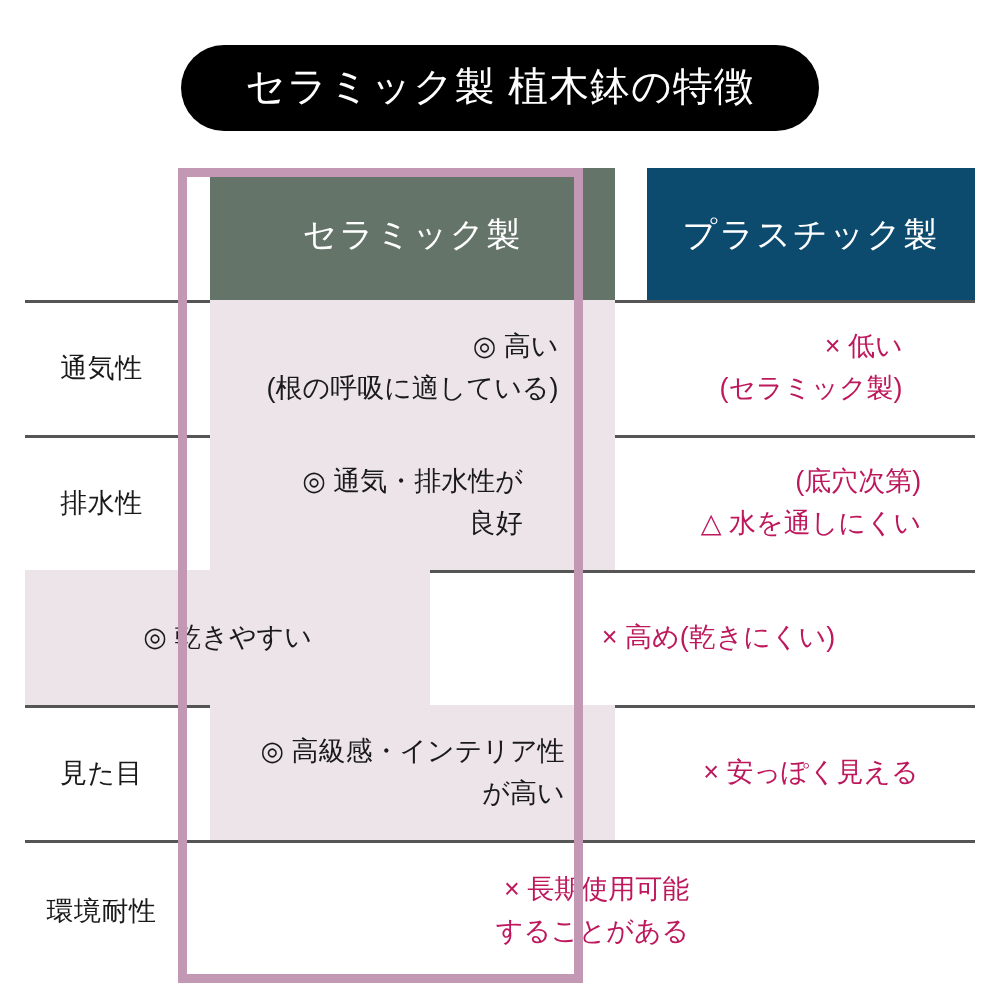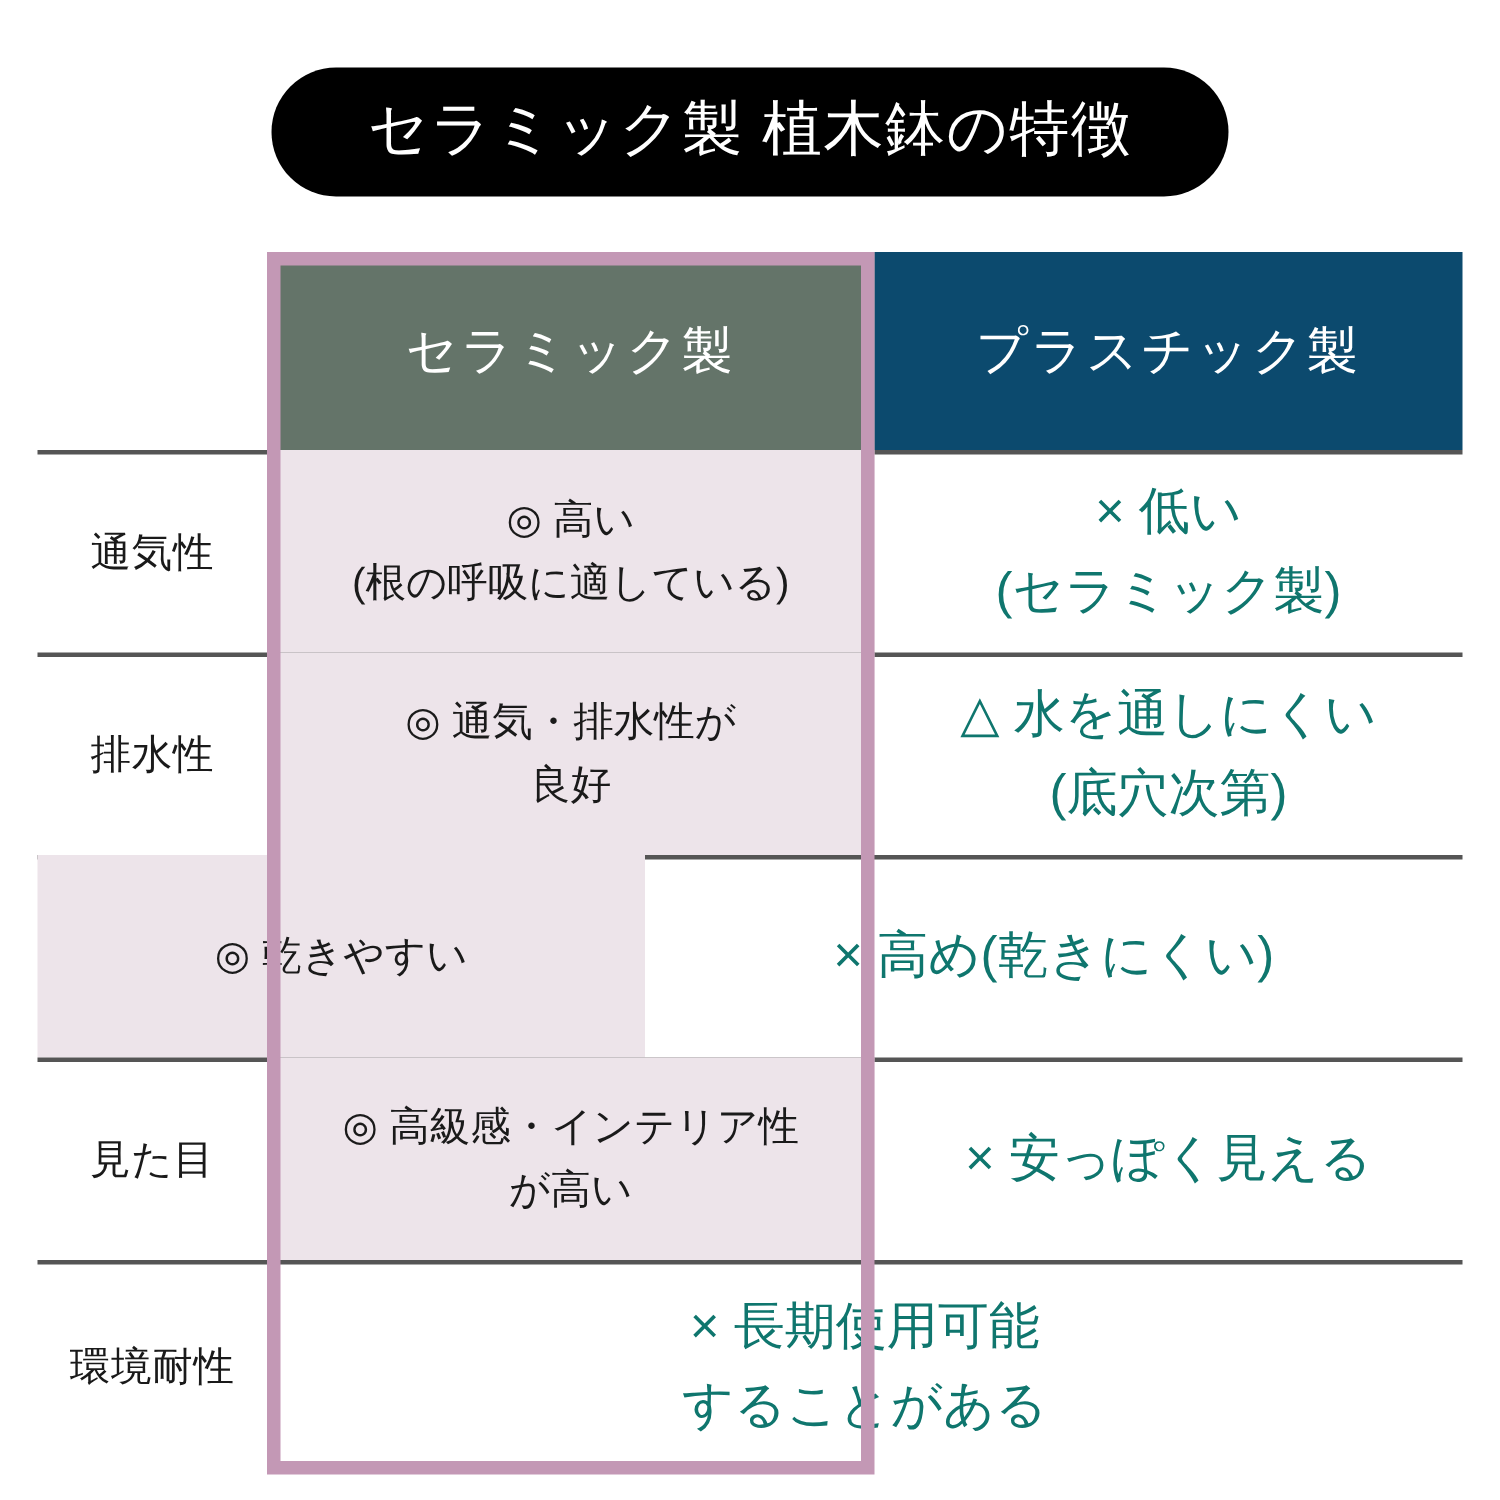--- a/index.html
+++ b/index.html
@@ -43,20 +43,21 @@
     left: 25px;
     top: 168px;
     width: 950px;
     height: 815px;
   }
 
   .row {
     display: flex;
     position: relative;
     box-sizing: border-box;
+    gap: 32px;
   }
   .row.header-row { height: 132px; }
   .row.body-row   { height: 135px; }
   .row.body-row-last { height: 142px; }
 
   
   .cell-label {
     width: 153px;
     flex: 0 0 153px;
     display: flex;
@@ -80,22 +81,22 @@
     line-height: 1.55;
     box-sizing: border-box;
     padding: 0 14px;
   }
   .cell-plastic {
     flex: 1 1 auto;
     display: flex;
     align-items: center;
     justify-content: center;
     text-align: center;
-    font-size: 34px;
-    color: #0f766e;
+    font-size: 27px;
+    color: #be185d;
     line-height: 1.55;
     box-sizing: border-box;
     padding: 0 14px;
   }
 
   
   .header-row .cell-label { background: transparent; }
   .header-ceramic {
     background: #647469;
     color: #ffffff;
@@ -130,21 +131,21 @@
     position: absolute;
     left: 153px;
     top: 0;
     width: 405px;
     height: 815px;
     border: 9px solid #c398b5;
     box-sizing: border-box;
     pointer-events: none;
   }
 
-  .twoline span { display: block; }
+  .twoline span { display: block; text-align: right; }
 </style>
 </head>
 <body>
 
 <div class="title-wrap">
   <div class="title-pill">セラミック製 植木鉢の特徴</div>
 </div>
 
 <div class="table">
 
@@ -175,22 +176,22 @@
   <div class="row body-row">
     <div class="cell-label">排水性</div>
     <div class="cell-ceramic twoline">
       <div>
         <span>◎ 通気・排水性が</span>
         <span>良好</span>
       </div>
     </div>
     <div class="cell-plastic twoline">
       <div>
+        <span>(底穴次第)</span>
         <span>△ 水を通しにくい</span>
-        <span>(底穴次第)</span>
       </div>
     </div>
   </div>
   <div class="hline" style="top:402px"></div>
 
   <div class="row body-row">
     <div class="cell-ceramic twoline">
       <div>
         <span>◎ 乾きやすい</span>
 

